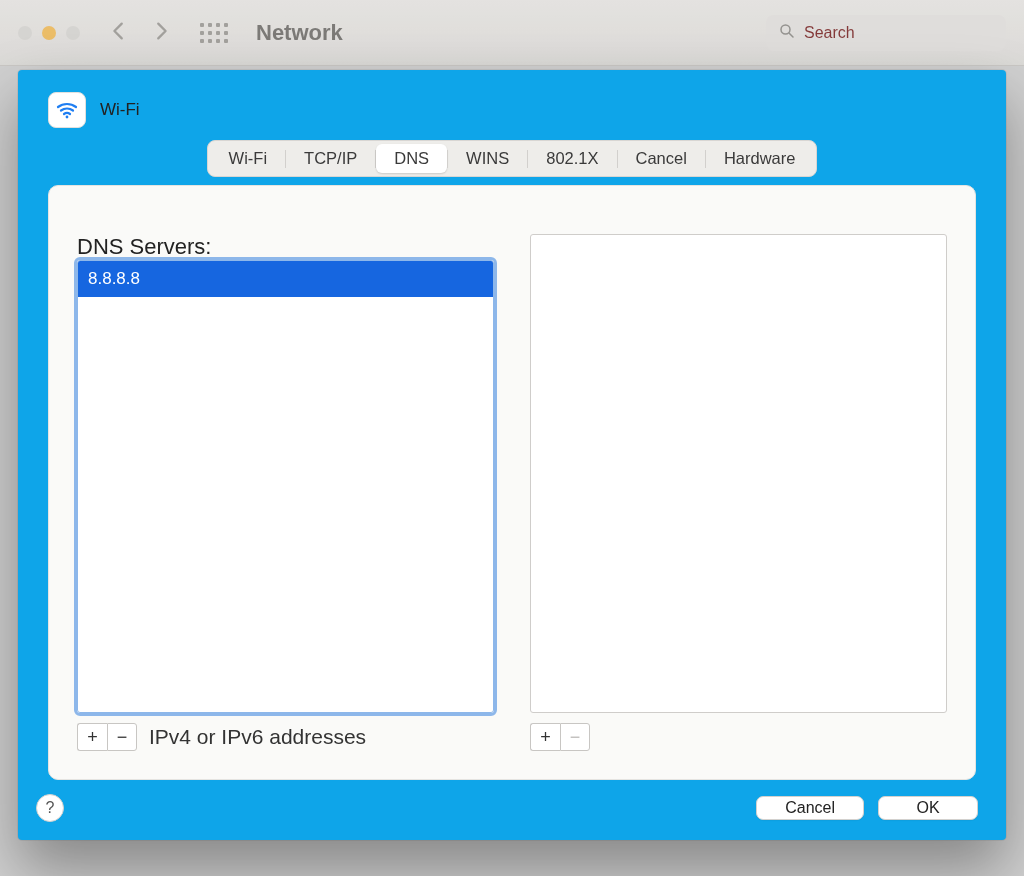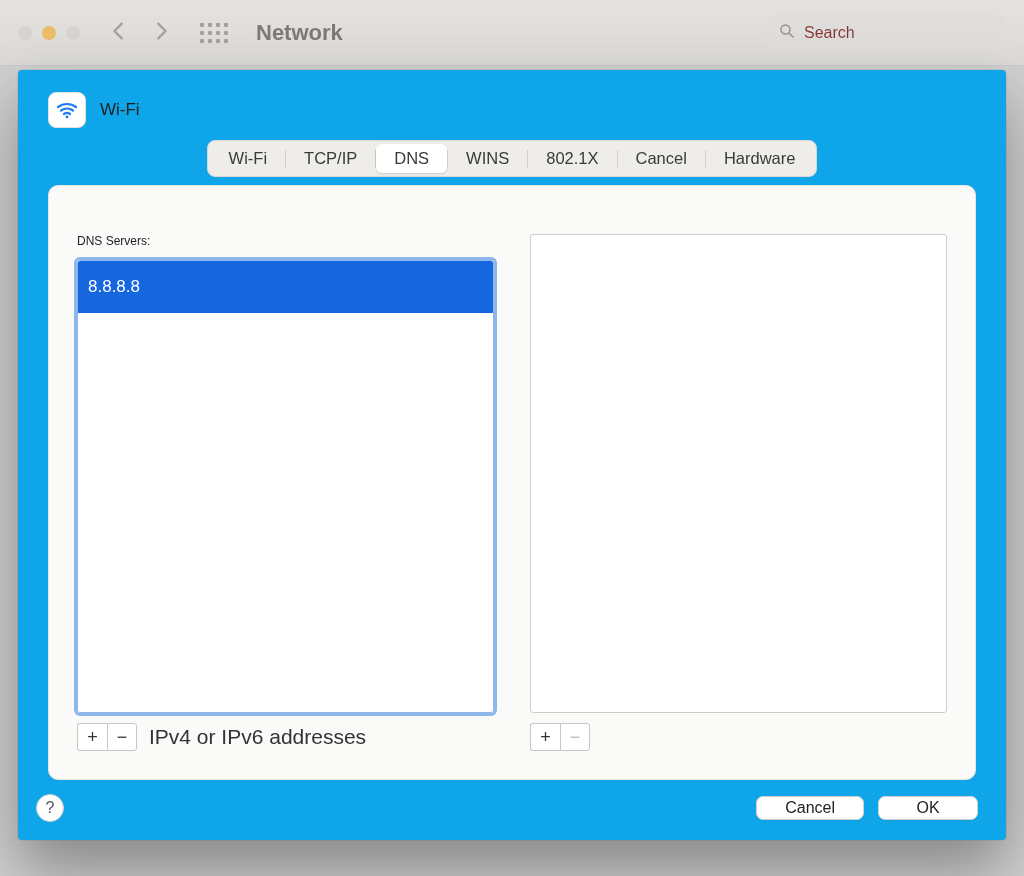--- a/index.html
+++ b/index.html
@@ -69,27 +69,27 @@
     border: 1px solid #e5e4e1;
     border-radius: 10px;
     background: #fafaf8;
     flex: 1 1 auto;
     padding: 48px 28px 28px 28px;
     position: relative;
   }
 
   .columns { display: flex; gap: 36px; height: 100%; }
   .col { flex: 1 1 0; display: flex; flex-direction: column; }
-  .col-label { font-size: 12px; color: #222; margin-bottom: 12px; }
+  .col-label { font-size: 22px; color: #222; margin-bottom: 0; }
   .listbox {
     flex: 1 1 auto; background: #fff; border: 1px solid #cfcdca; border-radius: 3px;
     overflow: hidden; min-height: 360px;
   }
   .listbox.focused { outline: 3px solid #8db7ea; outline-offset: 0; border-color:#8db7ea; }
-  .list-row { padding: 16px 10px; font-size: 17px; color: #222; }
+  .list-row { padding: 8px 10px; font-size: 17px; color: #222; }
   .list-row.selected { background: #1666e0; color: #fff; }
 
   .list-controls { display: flex; align-items: center; gap: 12px; margin-top: 10px; }
   .pm-group { display: flex; }
   .pm-btn {
     width: 30px; height: 28px; background: #fff; border: 1px solid #c8c6c3;
     display: flex; align-items: center; justify-content: center;
     font-size: 18px; color: #333;
   }
   .pm-btn.plus { border-right: none; border-radius: 3px 0 0 3px; }

